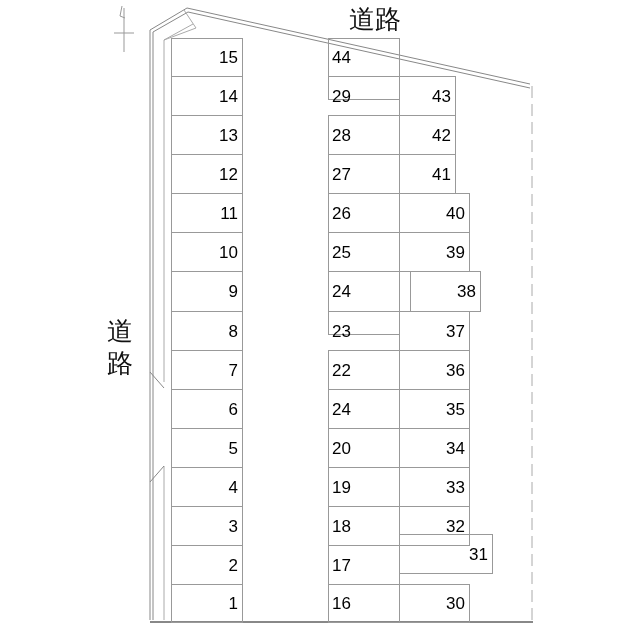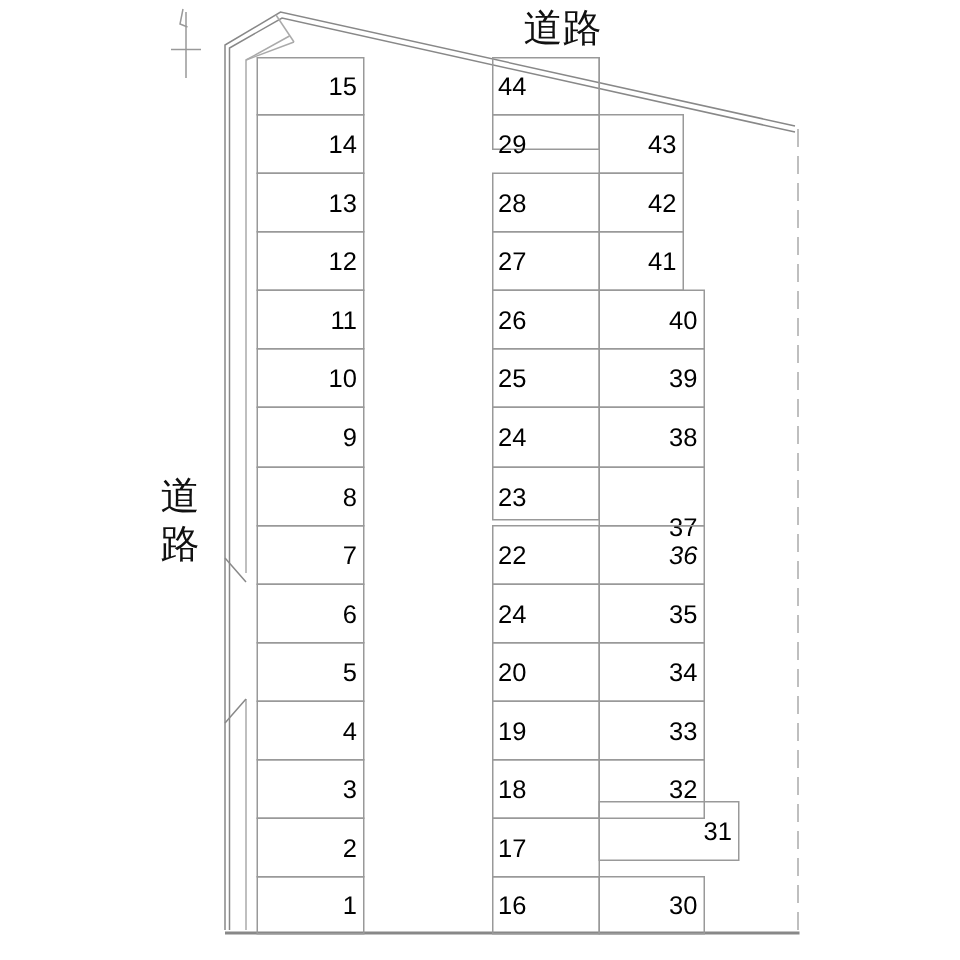--- a/index.html
+++ b/index.html
@@ -91,39 +91,39 @@
     </div>
     <div class="cell" style="left: 399px; top: 232px; width: 71px; height: 40px;">
       <span class="lbl" style="top: 11px; right: 4px;">39</span>
     </div>
     <div class="cell" style="left: 171px; top: 271px; width: 72px; height: 41px;">
       <span class="lbl" style="top: 11px; right: 4px;">9</span>
     </div>
     <div class="cell" style="left: 328px; top: 271px; width: 72px; height: 41px;">
       <span class="lbl" style="top: 11px; left: 3px;">24</span>
     </div>
-    <div class="cell" style="left: 399px; top: 271px; width: 71px; height: 41px;">
+    <div class="cell" style="left: 410px; top: 271px; width: 71px; height: 41px;">
       <span class="lbl" style="top: 11px; right: 4px;">38</span>
     </div>
     <div class="cell" style="left: 171px; top: 311px; width: 72px; height: 40px;">
       <span class="lbl" style="top: 11px; right: 4px;">8</span>
     </div>
-    <div class="cell" style="left: 328px; top: 311px; width: 72px; height: 36px;">
+    <div class="cell" style="left: 328px; top: 311px; width: 72px; height: 24px;">
       <span class="lbl" style="top: 11px; left: 3px;">23</span>
     </div>
     <div class="cell" style="left: 399px; top: 311px; width: 71px; height: 40px;">
-      <span class="lbl" style="top: 11px; right: 4px; margin-top: 20px;">37</span>
+      <span class="lbl" style="top: 11px; right: 4px;">37</span>
     </div>
     <div class="cell" style="left: 171px; top: 350px; width: 72px; height: 40px;">
       <span class="lbl" style="top: 11px; right: 4px;">7</span>
     </div>
     <div class="cell" style="left: 328px; top: 350px; width: 72px; height: 40px;">
       <span class="lbl" style="top: 11px; left: 3px;">22</span>
     </div>
-    <div class="cell" style="left: 399px; top: 350px; width: 71px; height: 40px; font-style: italic;">
+    <div class="cell" style="left: 399px; top: 350px; width: 71px; height: 40px;">
       <span class="lbl" style="top: 11px; right: 4px;">36</span>
     </div>
     <div class="cell" style="left: 171px; top: 389px; width: 72px; height: 40px;">
       <span class="lbl" style="top: 11px; right: 4px;">6</span>
     </div>
     <div class="cell" style="left: 328px; top: 389px; width: 72px; height: 40px;">
       <span class="lbl" style="top: 11px; left: 3px;">24</span>
     </div>
     <div class="cell" style="left: 399px; top: 389px; width: 71px; height: 40px;">
       <span class="lbl" style="top: 11px; right: 4px;">35</span>

